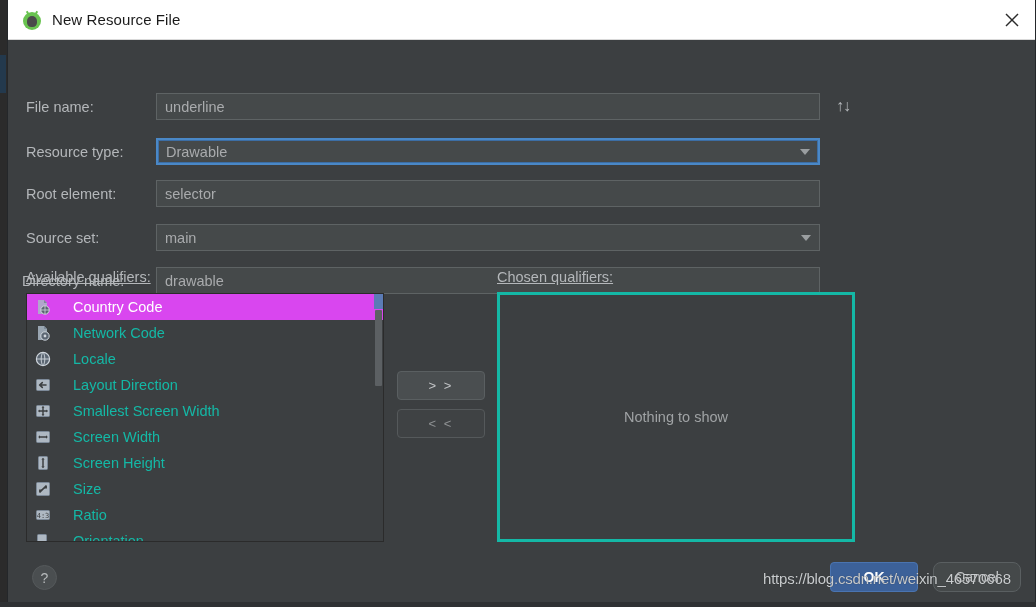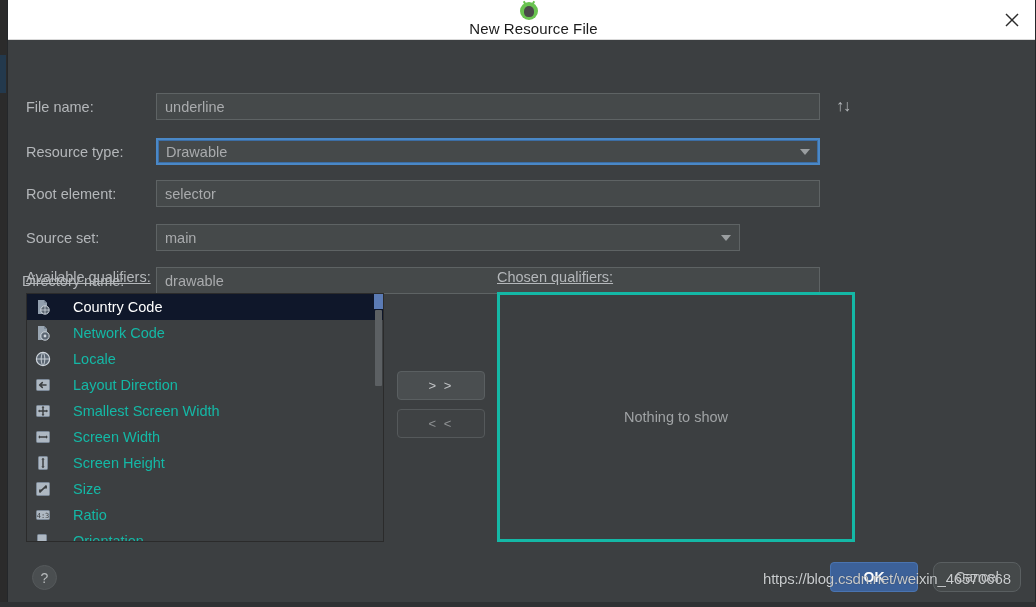--- a/index.html
+++ b/index.html
@@ -20,21 +20,20 @@
   .dialog {
     position: absolute; left: 7px; top: 0; width: 1029px; height: 607px;
     background: #3c3f41; border: 1px solid #24272a; border-top: none;
   }
 
   
   .titlebar {
     height: 40px; background: #ffffff; display: flex; align-items: center;
     padding: 0 0 0 14px; position: relative;
     border-bottom: 1px solid #d9d9d9;
-    flex-direction: column;
   }
   .app-icon { width: 20px; height: 20px; position: relative; flex: 0 0 auto; }
   .app-icon .head {
     position: absolute; left: 1px; top: 2px; width: 18px; height: 18px;
     border-radius: 50%; background: #69c350;
   }
   .app-icon .face {
     position: absolute; left: 5px; top: 6px; width: 10px; height: 11px;
     border-radius: 6px 6px 5px 5px; background: #4a4a4a;
   }
@@ -82,21 +81,21 @@
 
   .avail-list {
     position: absolute; left: 18px; top: 293px; width: 358px; height: 249px;
     background: #3c3f41; border: 1px solid #2b2b2b; overflow: hidden;
   }
   .list-inner { position: relative; }
   .litem {
     height: 26px; display: flex; align-items: center; padding-left: 8px;
     font-size: 14.5px; color: #14b8a6; white-space: nowrap;
   }
-  .litem.sel { background: #0f172a; color: #ffffff; }
+  .litem.sel { background: #d946ef; color: #ffffff; }
   .licon {
     width: 16px; height: 16px; margin-right: 22px; flex: 0 0 auto; position: relative;
   }
   .licon svg { display: block; }
 
   .scrollbar {
     position: absolute; right: 0; top: 0; width: 9px; height: 100%;
     background: transparent;
   }
   .scroll-thumb {
@@ -188,21 +187,21 @@
         <span class="val">Drawable</span>
         <span class="caret"></span>
       </div>
 
       <div class="lbl" style="left:18px; top:146px;">Root element:</div>
       <div class="field" style="left:148px; top:140px; width:664px;">
         <span class="val">selector</span>
       </div>
 
       <div class="lbl" style="left:18px; top:190px;">Source set:</div>
-      <div class="field" style="left:148px; top:184px; width:584px;">
+      <div class="field" style="left:148px; top:184px; width:664px;">
         <span class="val">main</span>
         <span class="caret"></span>
       </div>
 
       <div class="lbl" style="left:14px; top:233px;">Directory name:</div>
       <div class="field" style="left:148px; top:227px; width:664px;">
         <span class="val">drawable</span>
       </div>
     </div>
 

